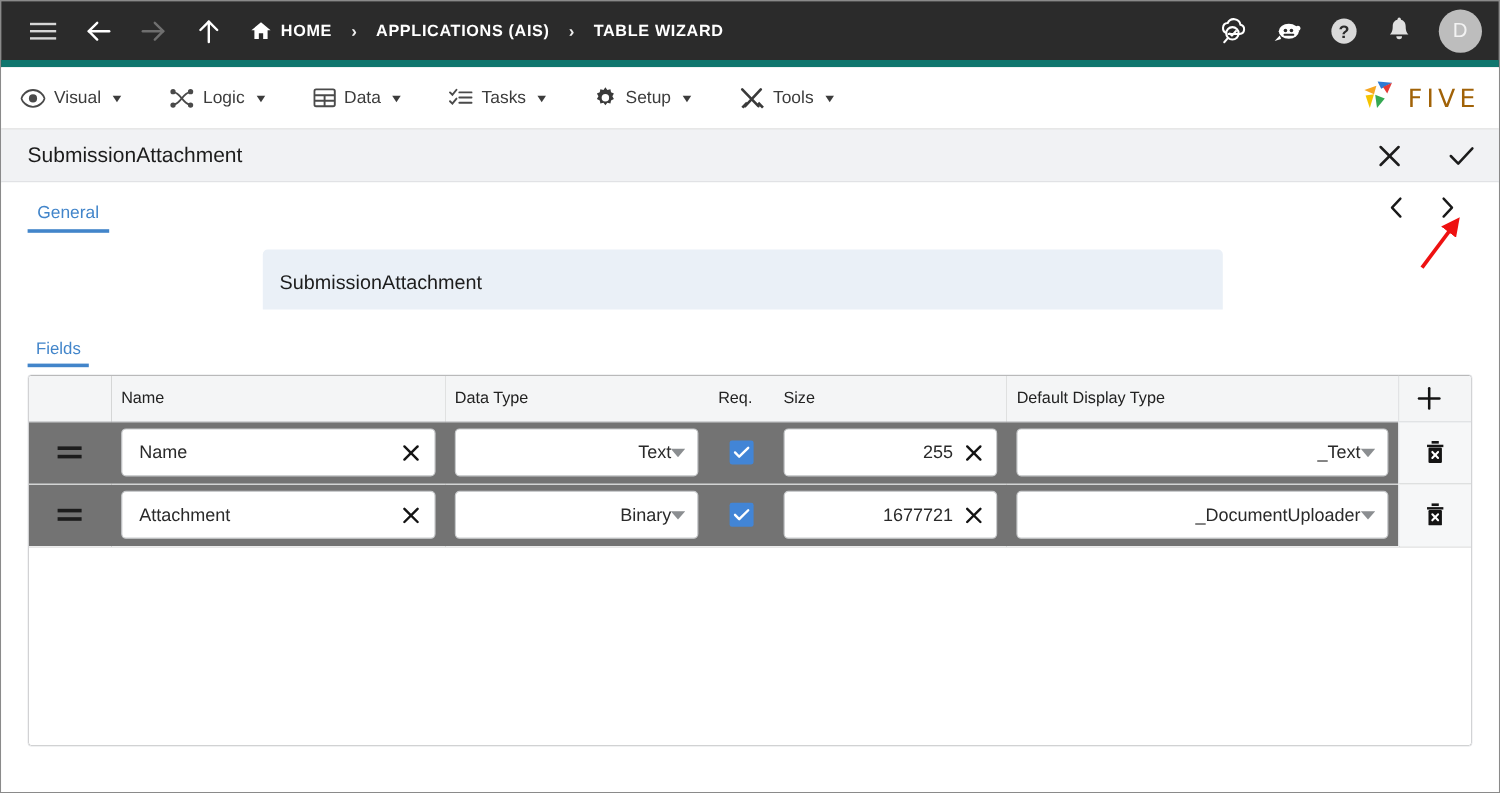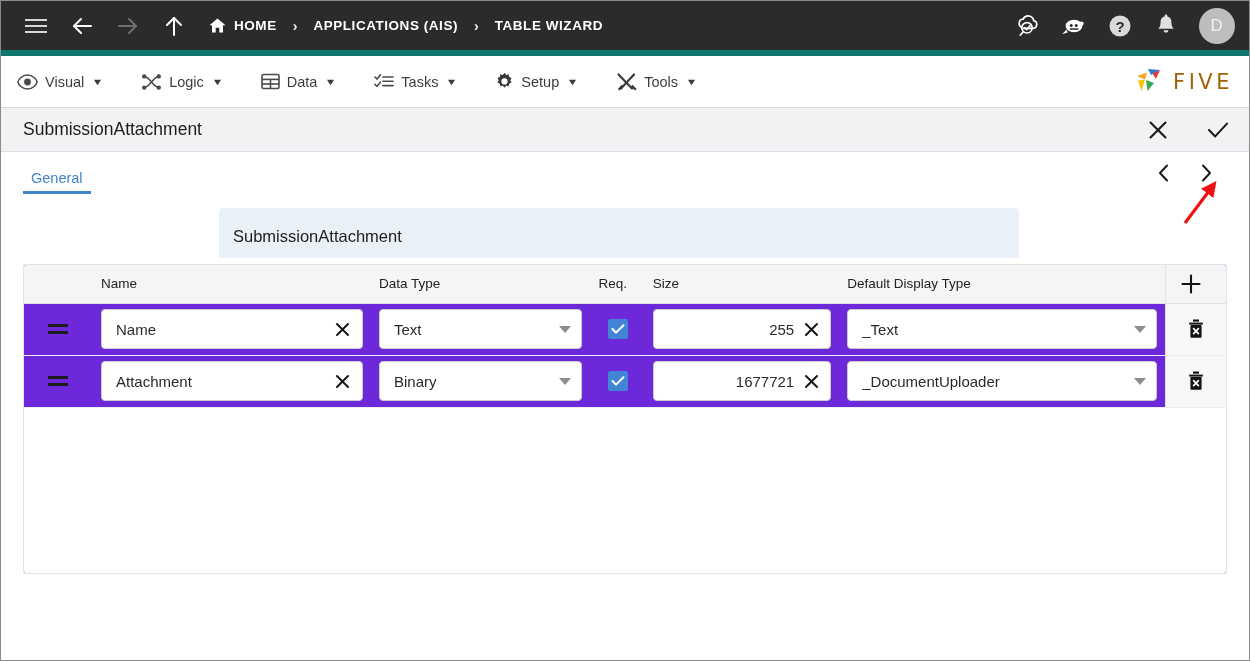--- a/index.html
+++ b/index.html
@@ -173,21 +173,21 @@
     position: absolute; left: 0; right: 0; bottom: 0;
     height: 3px; background: #4285ca;
   }
 
   
   .tablewrap {
     margin-top: 6px;
     border: 1px solid #e2e3e5;
     border-radius: 3px;
     height: 310px;
-    background: #6d28d9;
+    background: #737373;
     display: flex; flex-direction: column;
     overflow: hidden;
   }
   table.grid { width: 100%; border-collapse: collapse; table-layout: fixed; }
   table.grid th {
     background: #f4f5f6;
     border-bottom: 1px solid #e2e3e5;
     height: 38px;
     font-size: 13.5px; font-weight: normal; color: #222;
     text-align: left;
@@ -238,20 +238,21 @@
   }
 
   .selbox {
     height: 40px;
     border: 1px solid #c9cbcd;
     border-radius: 4px;
     background: #fff;
     display: flex; align-items: center;
     padding: 0 10px 0 14px;
     cursor: pointer;
+    text-align: right;
   }
   .selbox .sv { flex: 1 1 auto; font-size: 15px; color: #2a2a2a; }
   .selbox .dd {
     width: 0; height: 0;
     border-left: 6px solid transparent;
     border-right: 6px solid transparent;
     border-top: 7px solid #8b8e91;
     flex: 0 0 auto;
   }
 
@@ -522,20 +523,25 @@
         </div>
       </div>
     </div>
 
     <div class="field-row">
       <div class="namefield">
         <span class="val">SubmissionAttachment</span>
       </div>
     </div>
 
+    <div class="subtabrow">
+      <div class="subtab active">
+        <span>Fields</span>
+      </div>
+    </div>
 
     <div class="tablewrap">
       <table class="grid">
         <colgroup>
           <col class="col-handle">
             <col class="col-name">
             <col class="col-type">
           <col class="col-req">
             <col class="col-size">
             <col class="col-ddt">

